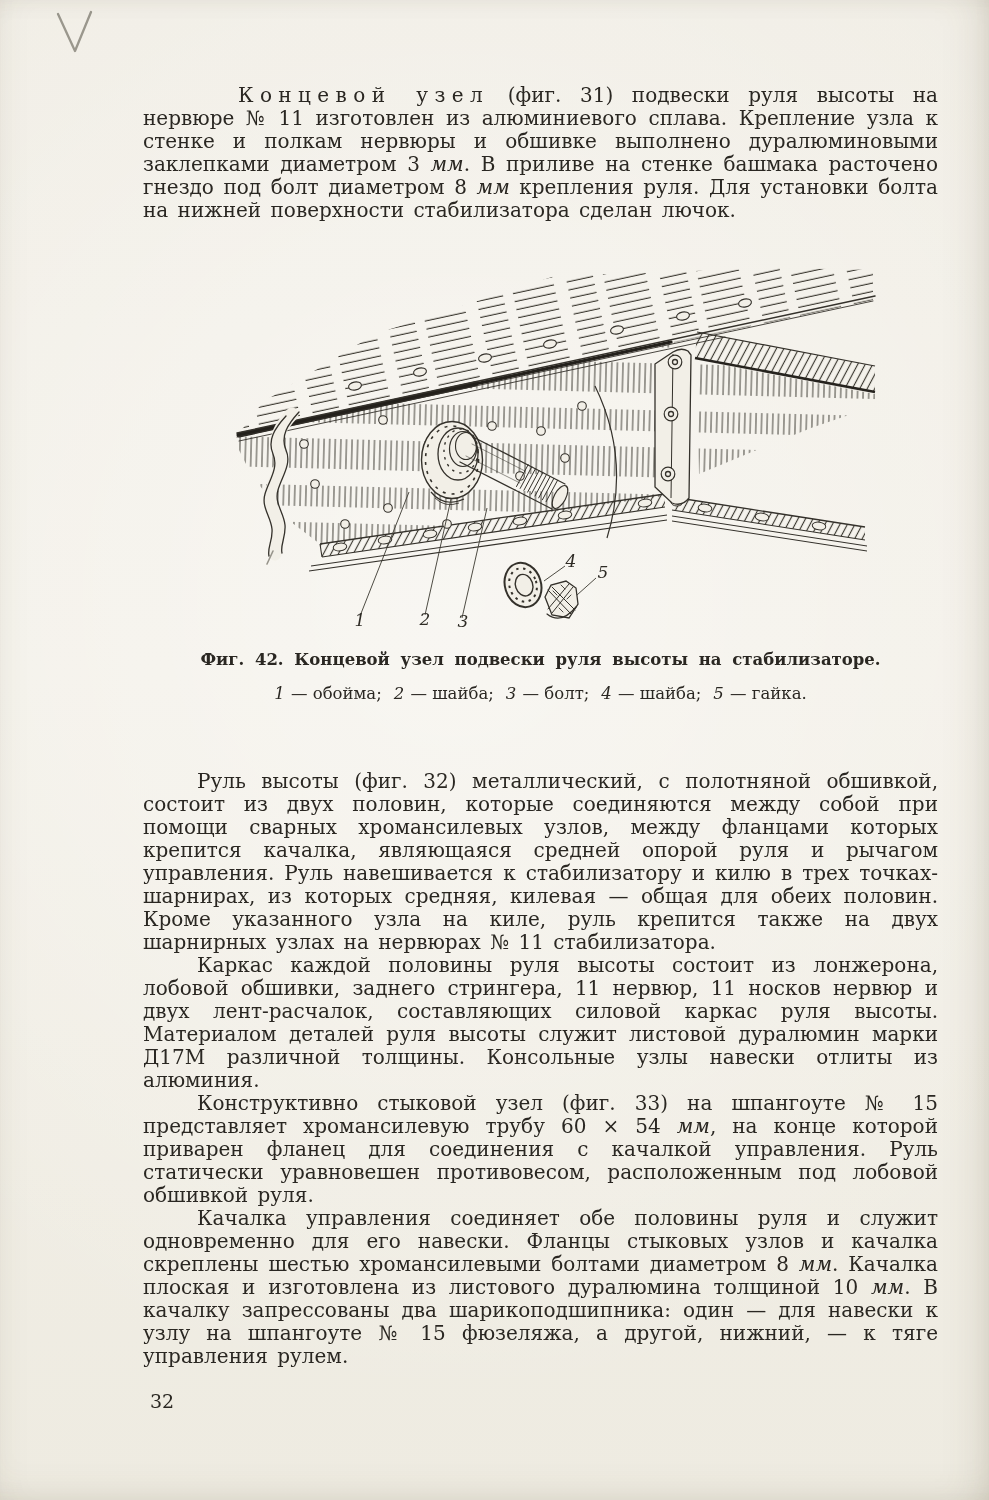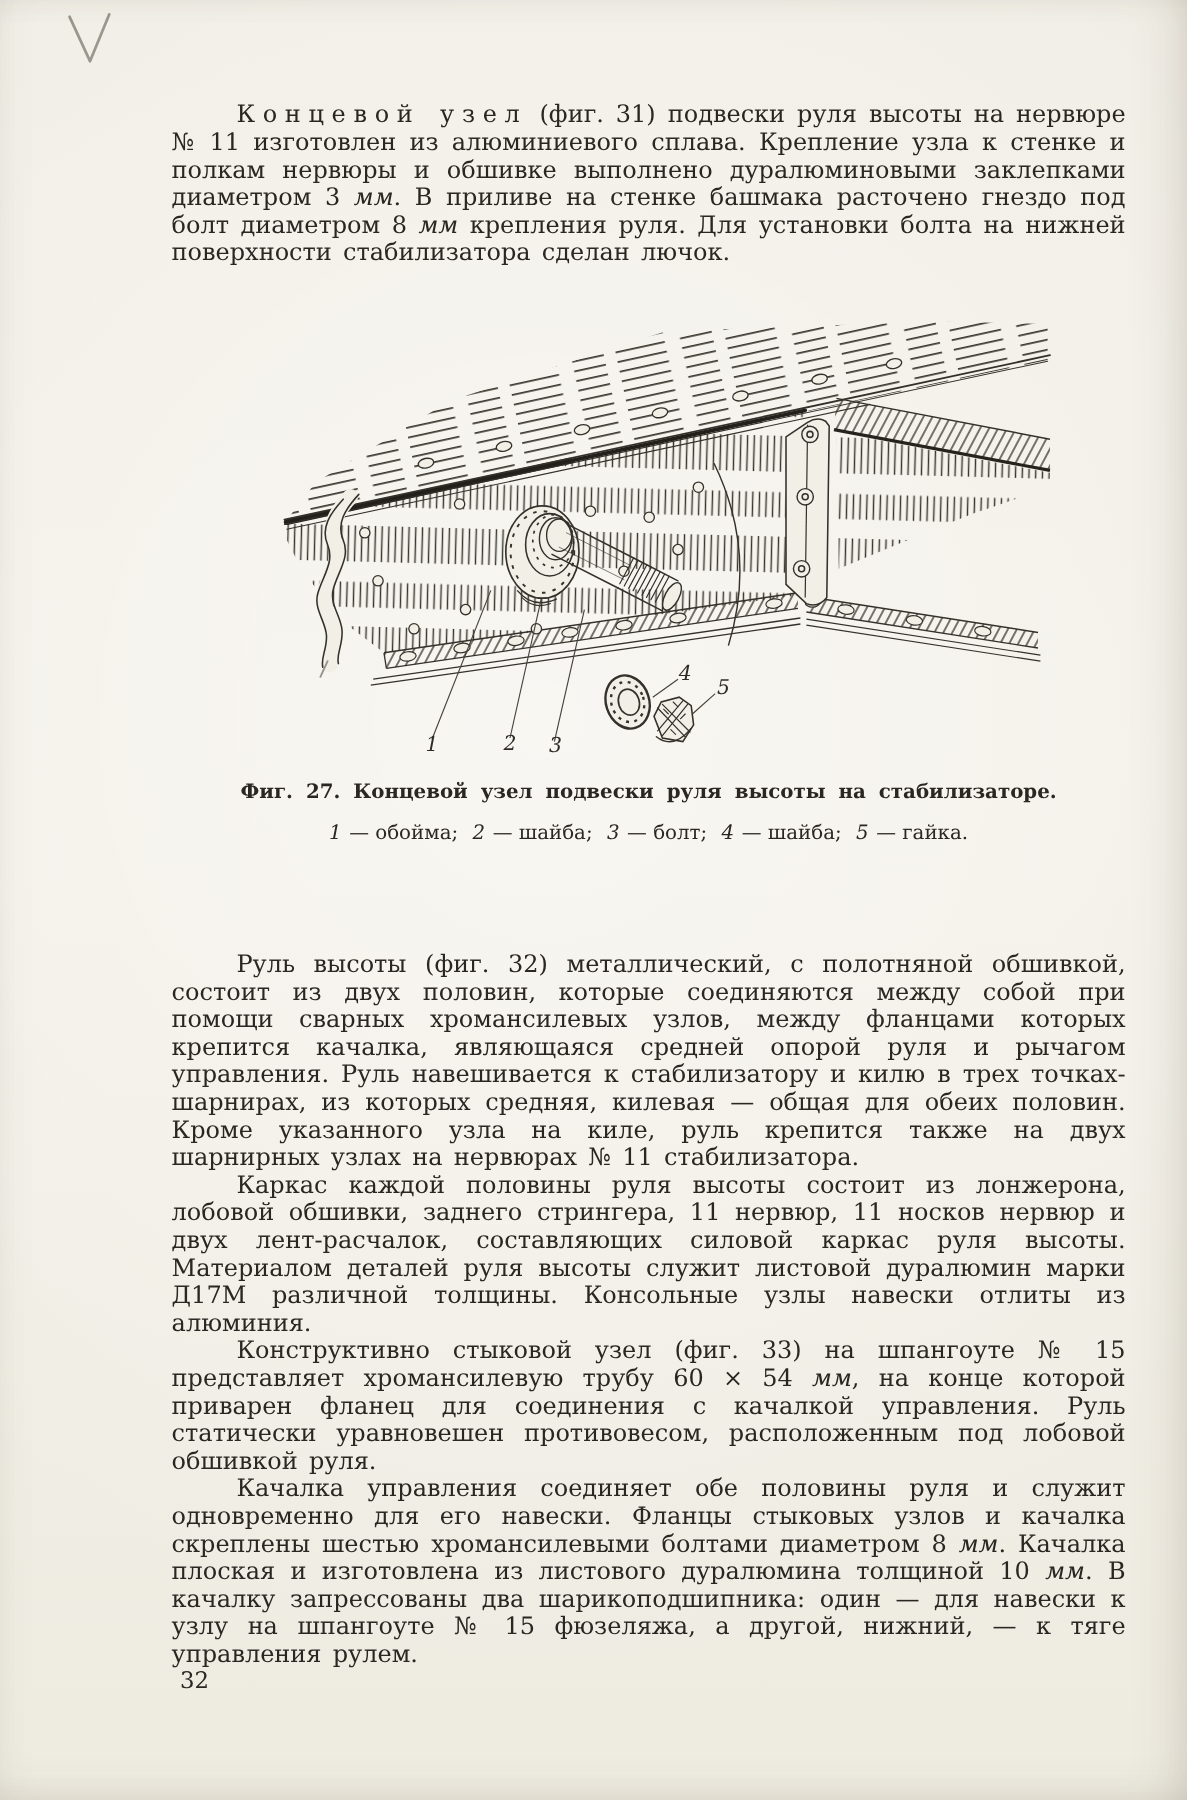--- a/index.html
+++ b/index.html
@@ -23,37 +23,37 @@
       inset 20px 0 50px -40px rgba(90,78,52,.16),
       inset 0 -24px 50px -38px rgba(90,78,52,.22),
       inset 0 18px 40px -36px rgba(90,78,52,.14);
   }
   .pencil{position:absolute;left:50px;top:6px;width:52px;height:54px;}
   p.doc{
     margin:0;text-indent:54px;text-align:justify;
     font-size:20px;line-height:23px;word-spacing:3px;
   }
   .p1{position:absolute;left:143px;top:84px;width:795px;}
-  .lead{letter-spacing:.32em;}
+  .lead{letter-spacing:.32em;margin-left:41px;}
   .fig-svg{position:absolute;left:225px;top:268px;width:665px;height:372px;}
   .fig-caption{
     position:absolute;left:143px;top:650px;width:795px;text-align:center;
     font-size:16.5px;font-weight:bold;word-spacing:5px;line-height:20px;
   }
   .fig-parts{
     position:absolute;left:143px;top:684px;width:795px;text-align:center;
     font-size:16.5px;line-height:20px;
   }
   .fig-parts .part{margin:0 6px;white-space:nowrap;}
   .fig-parts i{font-style:italic;padding-right:1px;}
   .heading{
     position:absolute;left:143px;top:740px;width:795px;margin:0;
     text-align:center;font-size:20px;font-weight:bold;letter-spacing:.5px;
   }
-  .flow{position:absolute;left:143px;top:792px;width:795px;}
+  .flow{position:absolute;left:143px;top:770px;width:795px;}
   .page-number{position:absolute;left:150px;top:1390px;font-size:19px;}
   i{}
 </style>
 </head>
 <body>
 
 <div class="page">
 
   <svg class="pencil" viewBox="0 0 52 54">
     <polyline points="8,8 25,45 41,6" fill="none" stroke="#9a978d" stroke-width="2.3" stroke-linecap="round" stroke-linejoin="round"></polyline>
@@ -231,21 +231,21 @@
       <text x="135" y="358">1</text>
       <text x="200" y="357">2</text>
       <text x="238" y="359">3</text>
       <text x="346" y="299">4</text>
       <text x="378" y="310">5</text>
     </g>
 
     <line x1="42" y1="296" x2="48" y2="283" stroke="#97948b" stroke-width="1.6" stroke-linecap="round"></line>
   </svg>
 
-  <div class="fig-caption">Фиг. 27. Концевой узел подвески руля высоты на стабилизаторе.</div>
+  <div class="fig-caption">Фиг. 42. Концевой узел подвески руля высоты на стабилизаторе.</div>
 
   <div class="fig-parts"><span class="part"><i>1</i><span> — </span><span>обойма</span><span>;</span></span><span class="part"><i>2</i><span> — </span><span>шайба</span><span>;</span></span><span class="part"><i>3</i><span> — </span><span>болт</span><span>;</span></span><span class="part"><i>4</i><span> — </span><span>шайба</span><span>;</span></span><span class="part"><i>5</i><span> — </span><span>гайка</span><span>.</span></span></div>
 
 
   <div class="flow">
     <p class="doc">Руль высоты (фиг. 32) металлический, с полотняной обшивкой, состоит из двух половин, которые соединяются между собой при помощи сварных хромансилевых узлов, между фланцами которых крепится качалка, являющаяся средней опорой руля и рычагом управления. Руль навешивается к стабилизатору и килю в трех  точках-шарнирах, из которых средняя, килевая — общая для обеих половин. Кроме указанного узла на киле, руль крепится также на двух шарнирных  узлах на нервюрах № 11 стабилизатора.</p>
     <p class="doc">Каркас каждой половины руля высоты состоит из лонжерона, лобовой обшивки, заднего стрингера, 11 нервюр, 11 носков нервюр и двух лент-расчалок, составляющих силовой каркас руля высоты. Материалом деталей руля высоты служит листовой дуралюмин марки Д17М различной толщины. Консольные узлы навески отлиты из алюминия.</p>
     <p class="doc">Конструктивно стыковой узел (фиг. 33) на шпангоуте № 15 представляет хромансилевую трубу 60 × 54 <i>мм</i>, на конце которой приварен фланец для соединения с качалкой управления. Руль статически уравновешен противовесом, расположенным под лобовой обшивкой руля.</p>
     <p class="doc">Качалка управления соединяет обе половины руля и служит одновременно для его навески. Фланцы стыковых узлов и качалка скреплены шестью хромансилевыми  болтами  диаметром 8 <i>мм</i>. Качалка плоская и изготовлена из листового дуралюмина толщиной 10 <i>мм</i>. В качалку запрессованы два шарикоподшипника: один — для навески к узлу на шпангоуте № 15 фюзеляжа, а другой, нижний, — к тяге управления рулем.</p>
   </div>

